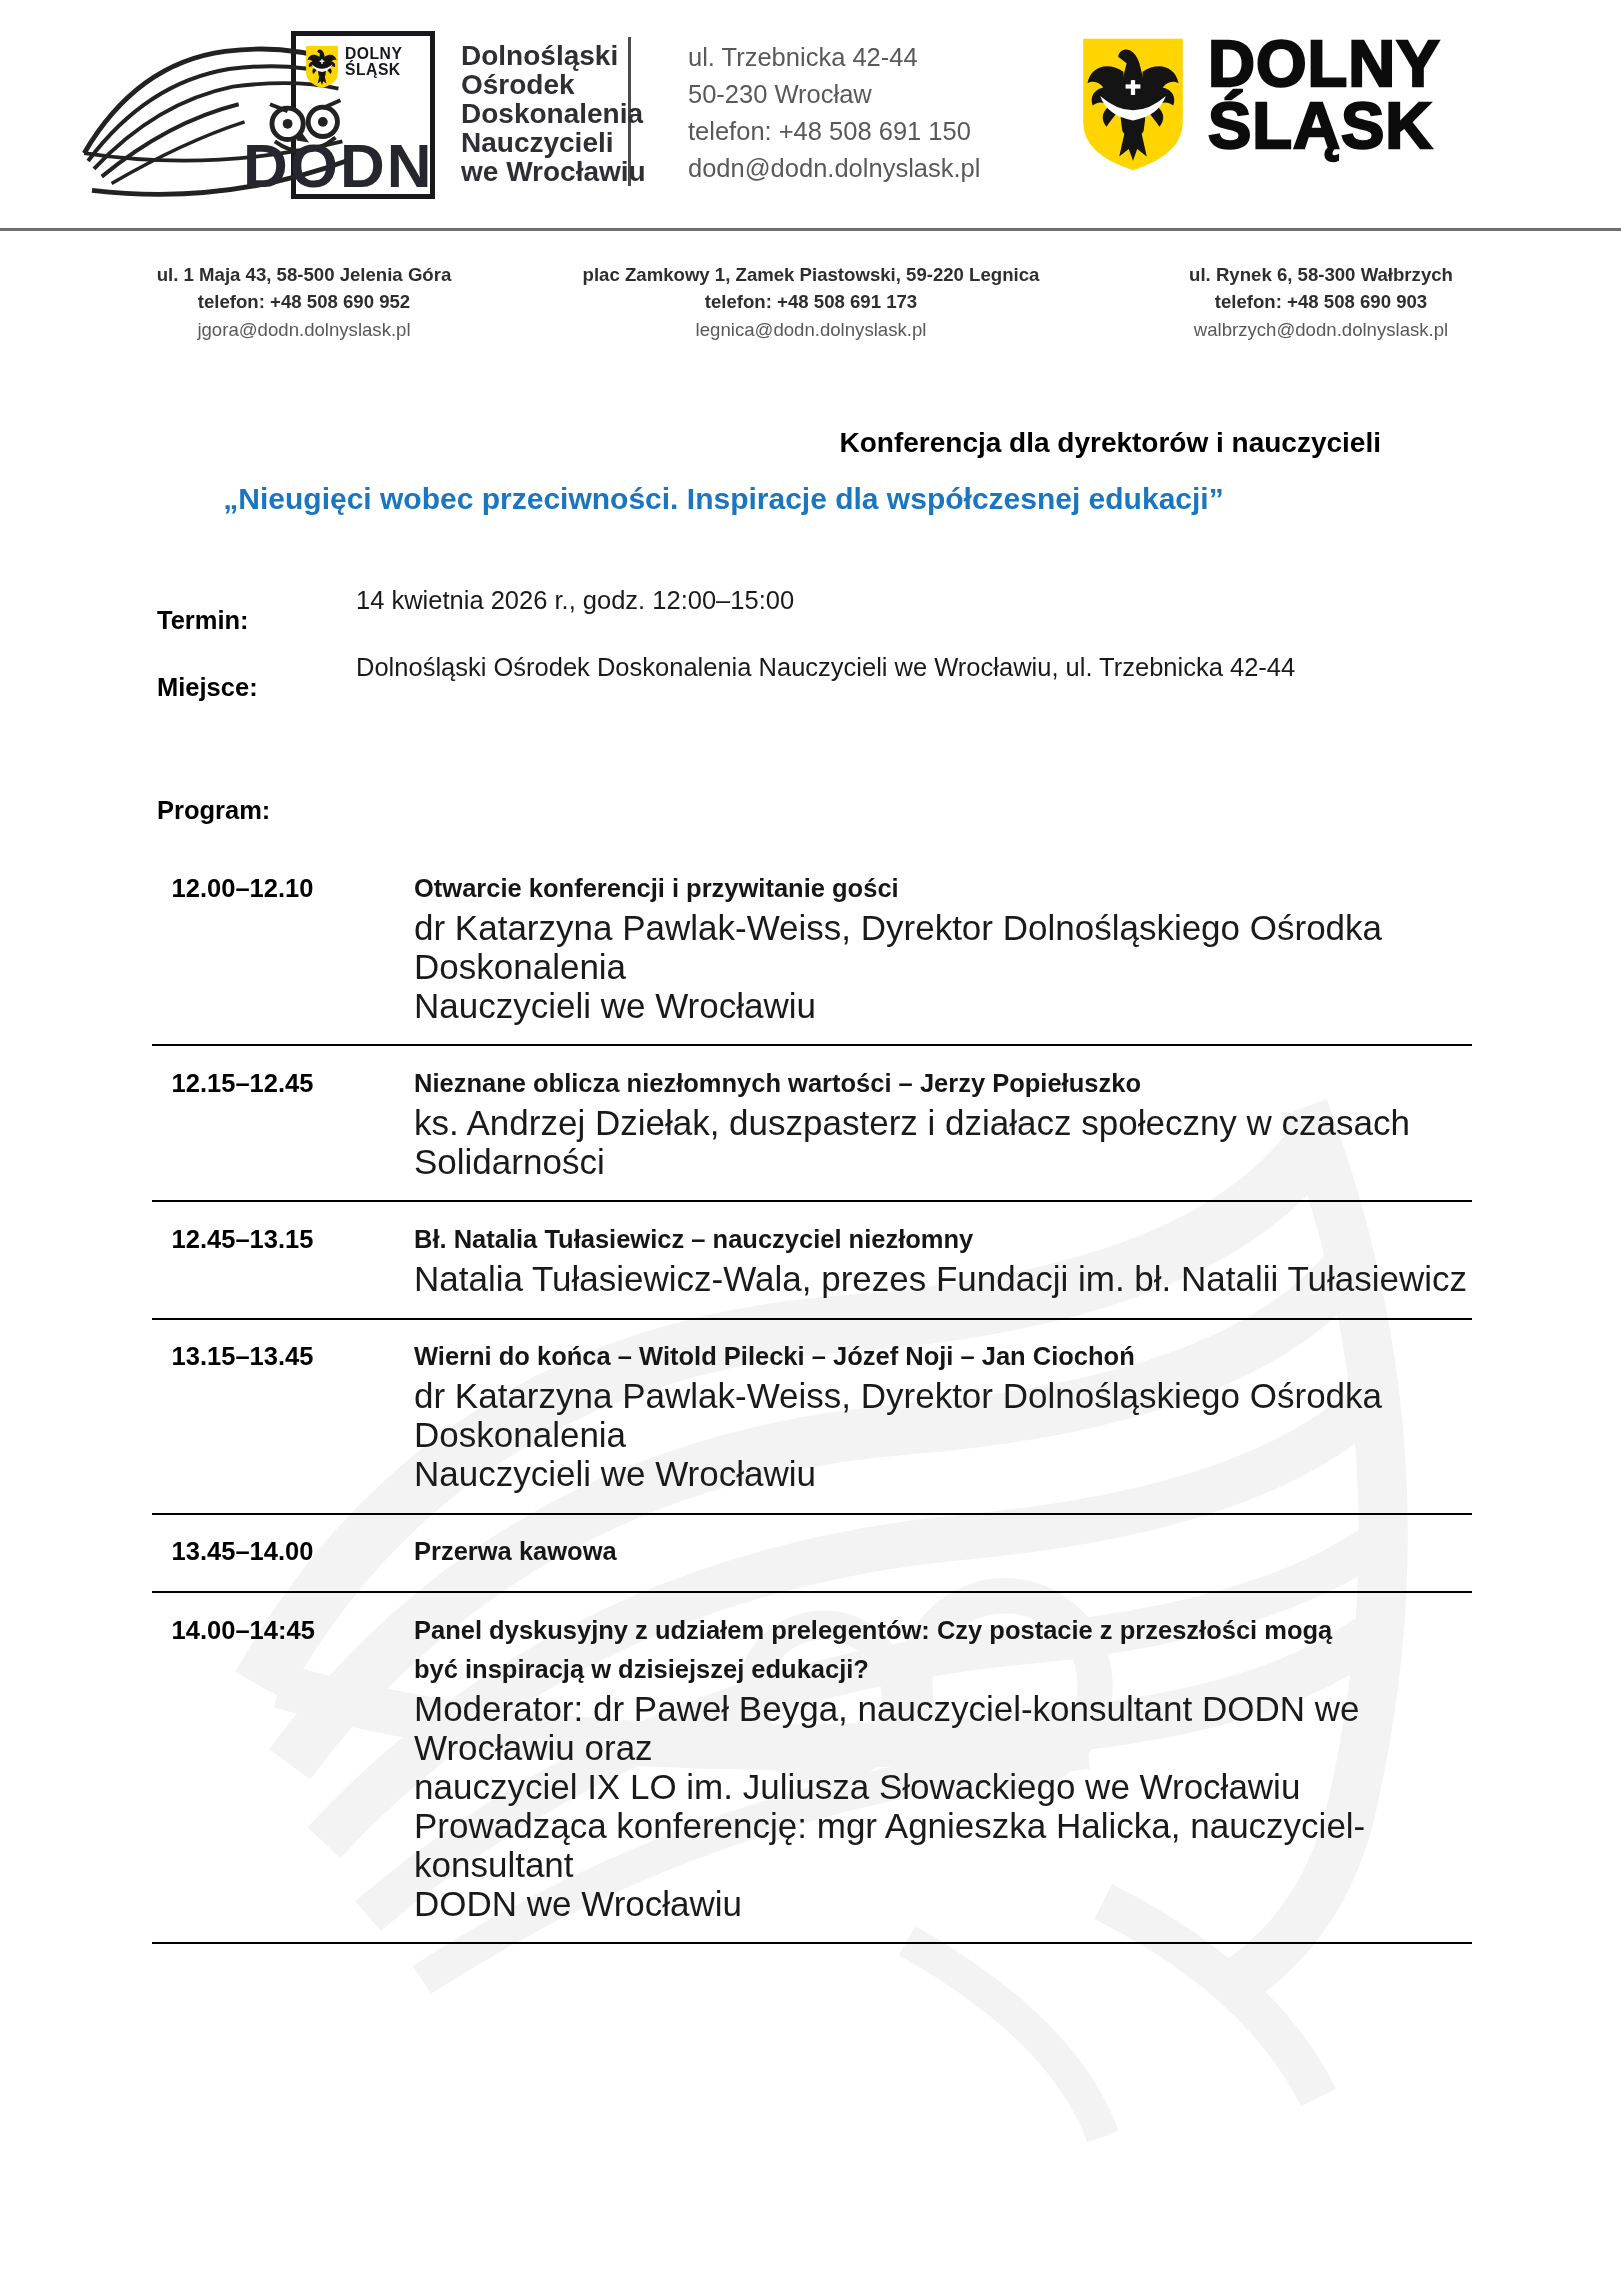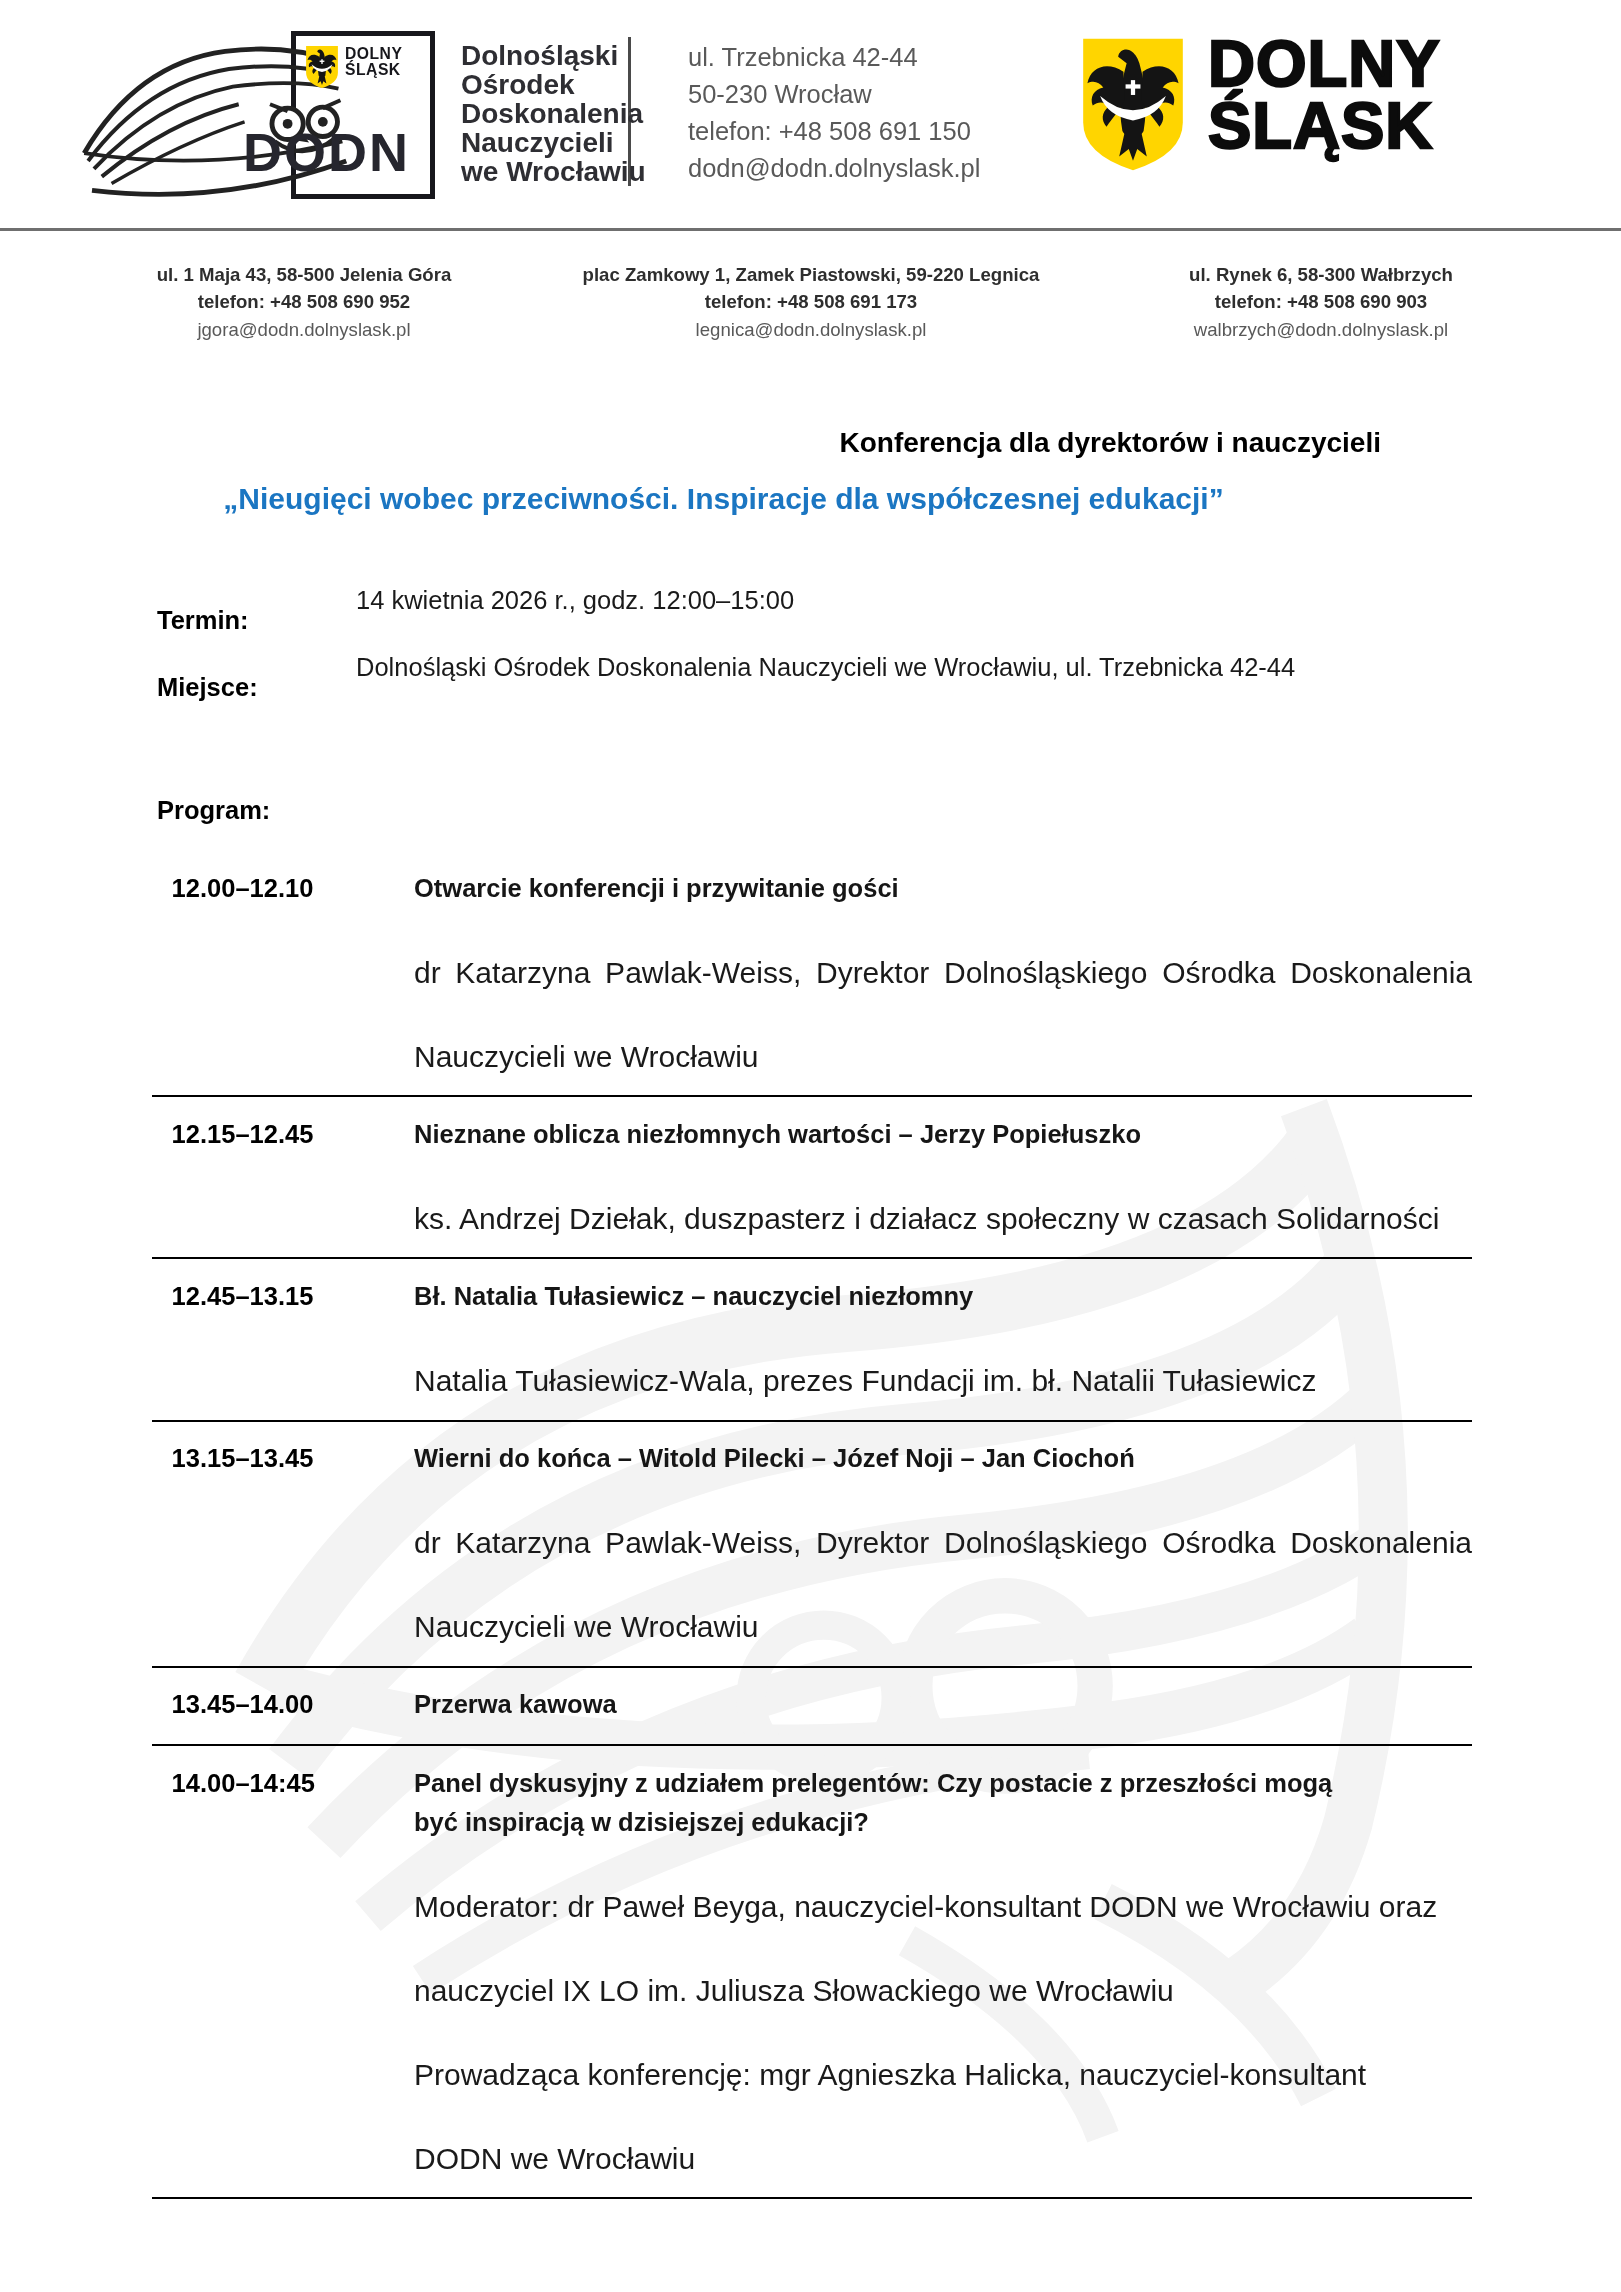--- a/index.html
+++ b/index.html
@@ -6,21 +6,21 @@
   body{
     width:1621px;height:2293px;position:relative;background:#ffffff;
     font-family:"Liberation Sans", sans-serif;color:#1a1a1a;overflow:hidden;
   }
   .abs{position:absolute;}
   
   #book-art{left:76px;top:25.5px;width:299px;height:178px;z-index:3;}
   #logo-frame{left:291px;top:31px;width:144px;height:168px;border:5.9px solid #17171c;box-sizing:border-box;z-index:2;background:#fff;}
   #mini-shield{left:305px;top:45px;width:34px;height:44px;z-index:4;}
   #mini-brand{left:345px;top:46px;font-size:15.7px;line-height:15.7px;font-weight:800;color:#17171c;letter-spacing:0.5px;z-index:4;white-space:pre-line;}
-  #dodn-acronym{left:243px;top:125px;font-size:54px;font-weight:700;color:#26262e;letter-spacing:2px;z-index:4;line-height:54px;}
+  #dodn-acronym{left:243px;top:139px;font-size:62px;font-weight:700;color:#26262e;letter-spacing:2px;z-index:4;line-height:54px;}
   #org-name{left:461px;top:41px;font-size:28px;line-height:29px;font-weight:700;color:#2e2e33;white-space:pre-line;z-index:4;}
   #header-divider{left:628px;top:37px;width:2.9px;height:149px;background:#4a4a4a;}
   #main-office{left:688px;top:39px;font-size:25.5px;line-height:37px;color:#595959;}
   #big-shield{left:1080px;top:35px;width:106px;height:139px;}
   #big-brand{left:1208px;top:33px;font-size:65px;line-height:62px;font-weight:700;color:#0c0c0c;-webkit-text-stroke:2.4px #0c0c0c;letter-spacing:1px;white-space:pre-line;}
   #header-rule{left:0;top:228px;width:1621px;height:2.9px;background:#6f6f6f;}
   
   .branch{top:261px;text-align:center;font-size:18.6px;line-height:27.4px;color:#2e2e2e;z-index:1;}
   .branch .b-bold{font-weight:700;}
   .branch .b-mail{color:#595959;}
@@ -35,21 +35,21 @@
   .detail-value{left:356px;font-size:25.5px;color:#1a1a1a;}
   #termin-label,#termin-value{top:586px;}
   #miejsce-label,#miejsce-value{top:653px;}
   #program-heading{left:157px;top:796px;font-size:25.5px;font-weight:700;color:#000;}
   
   #program-rows{left:152px;top:851px;width:1320px;z-index:1;}
   .prog-row{display:flex;padding:17.6px 0 19.6px;border-bottom:2.9px solid #000;gap:12px;}
   .prog-time{width:250px;flex:0 0 250px;padding-left:19.6px;box-sizing:border-box;font-size:25.5px;font-weight:700;line-height:39px;color:#000;}
   .prog-content{flex:1;min-width:0;}
   .prog-title{font-size:25.5px;font-weight:700;line-height:39px;color:#161616;}
-  .prog-desc{font-size:30px;line-height:39px;color:#1a1a1a;margin-top:45px;}
+  .prog-desc{font-size:35px;line-height:39px;color:#1a1a1a;}
   .jline{text-align-last:justify;}
   
   #watermark{left:221px;top:1039px;width:1274px;height:1137px;z-index:0;}
 </style>
 </head>
 <body>
 
 <svg id="watermark" class="abs" viewBox="0 0 1300 1160" fill="none">
   <g stroke="#f3f3f3" fill="none">
     <path d="M40,660 Q230,320 640,290 Q1010,262 1120,100" stroke-width="58"></path>

